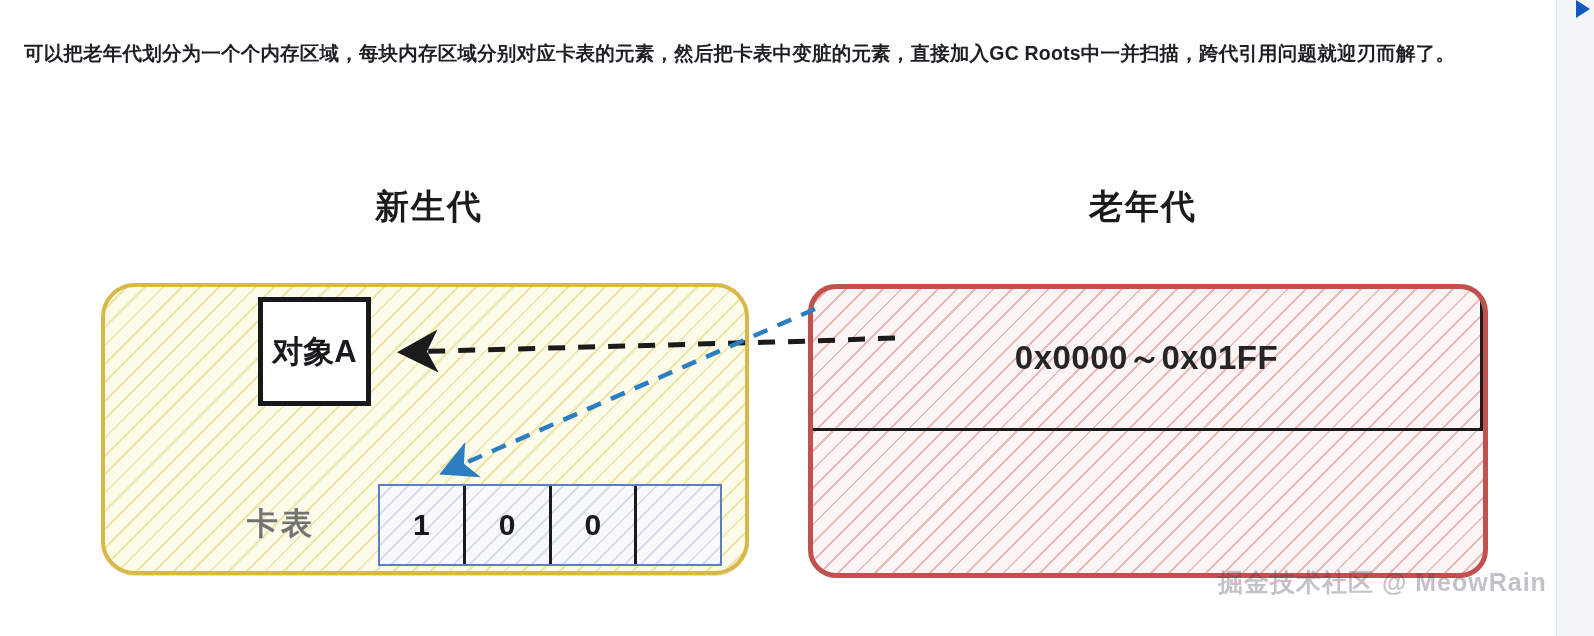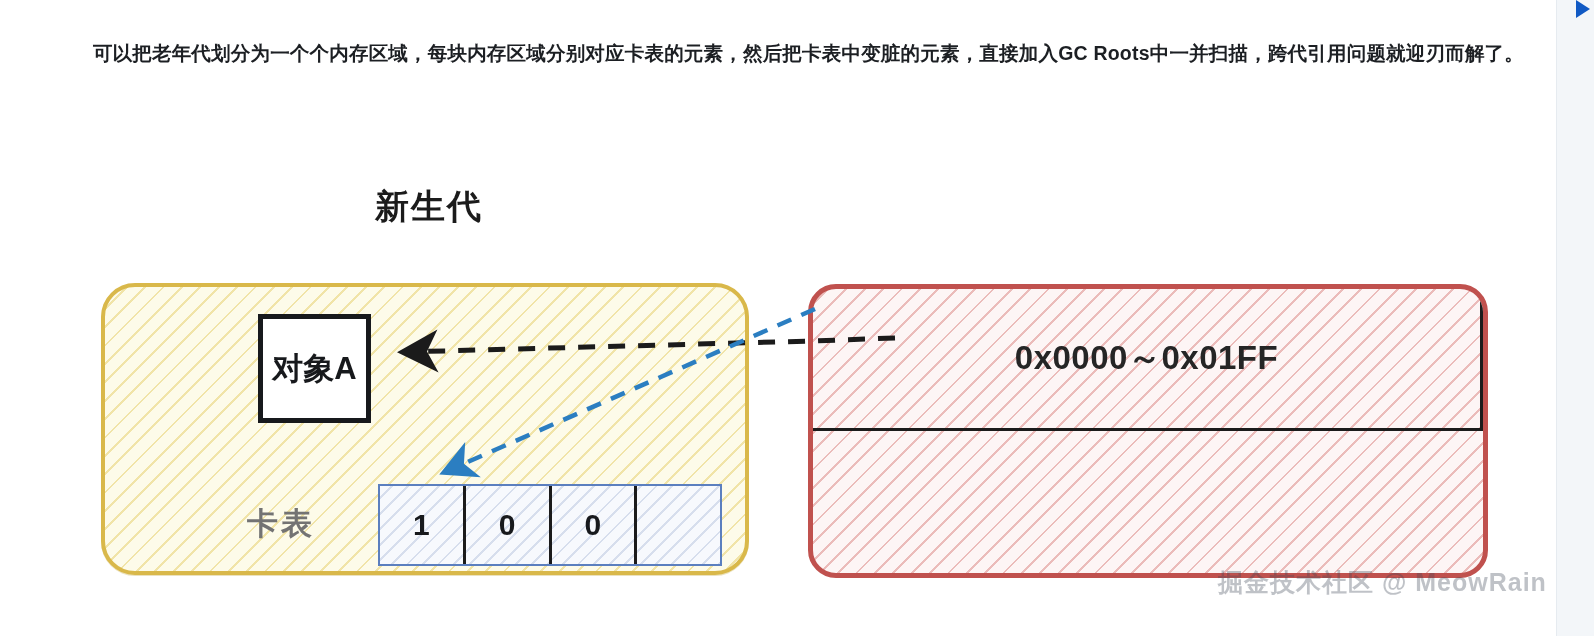--- a/index.html
+++ b/index.html
@@ -39,21 +39,20 @@
   
   #paragraph {
     position: absolute;
     top: 16px; left: 24px;
     width: 1500px;
     font-size: 19.5px;
     font-weight: 700;
     line-height: 34px;
     color: #1c1f23;
     letter-spacing: 0.2px;
-    text-align: right;
   }
 
   
   #diagram {
     position: absolute;
     top: 0; left: 0;
     width: 1556px; height: 636px; padding-left: 24px;
   }
 
   .gen-title {
@@ -87,21 +86,20 @@
   
   #object-a {
     position: absolute;
     top: 297px; left: 258px;
     width: 113px; height: 109px;
     background: #ffffff;
     border: 5px solid #17191c;
     display: flex;
     align-items: center;
     justify-content: center;
-    margin-top: 17px;
   }
   #object-a-label {
     font-size: 31px;
     font-weight: 700;
     color: #17191c;
     letter-spacing: 0px;
     white-space: nowrap;
   }
 
   
@@ -209,20 +207,21 @@
 <body>
 
 <div id="page">
 
   <p id="paragraph">可以把老年代划分为一个个内存区域，每块内存区域分别对应卡表的元素，然后把卡表中变脏的元素，直接加入GC Roots中一并扫描，跨代引用问题就迎刃而解了。</p>
 
   <div id="diagram">
 
     <div id="young-title" class="gen-title">新生代</div>
 
+    <div id="old-title" class="gen-title">老年代</div>
 
     <div id="young-gen"></div>
 
     <div id="object-a">
       <span id="object-a-label">对象A</span>
     </div>
 
     <div id="card-table-label">卡表</div>
 
     <div id="card-table">

